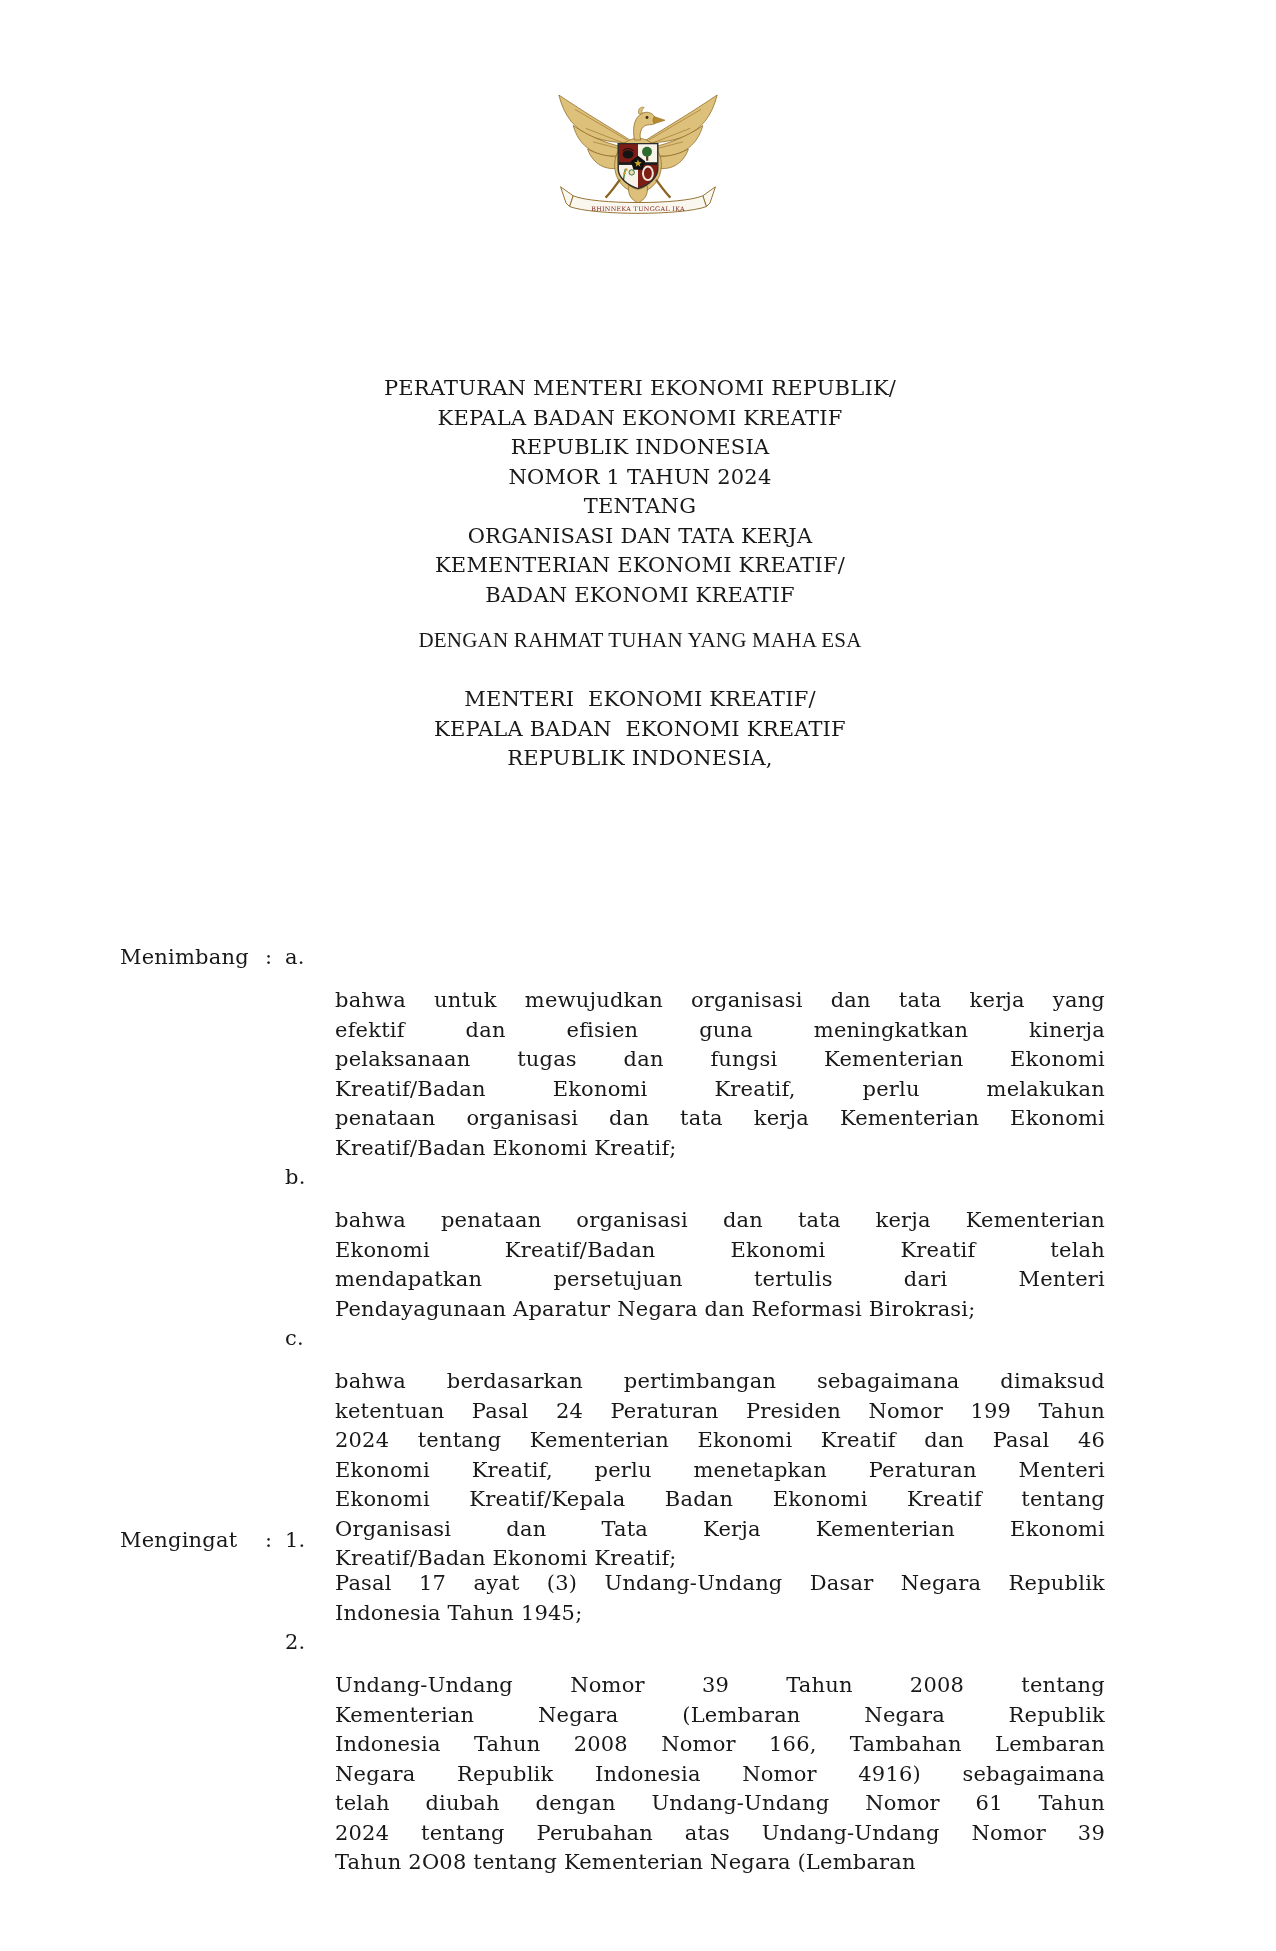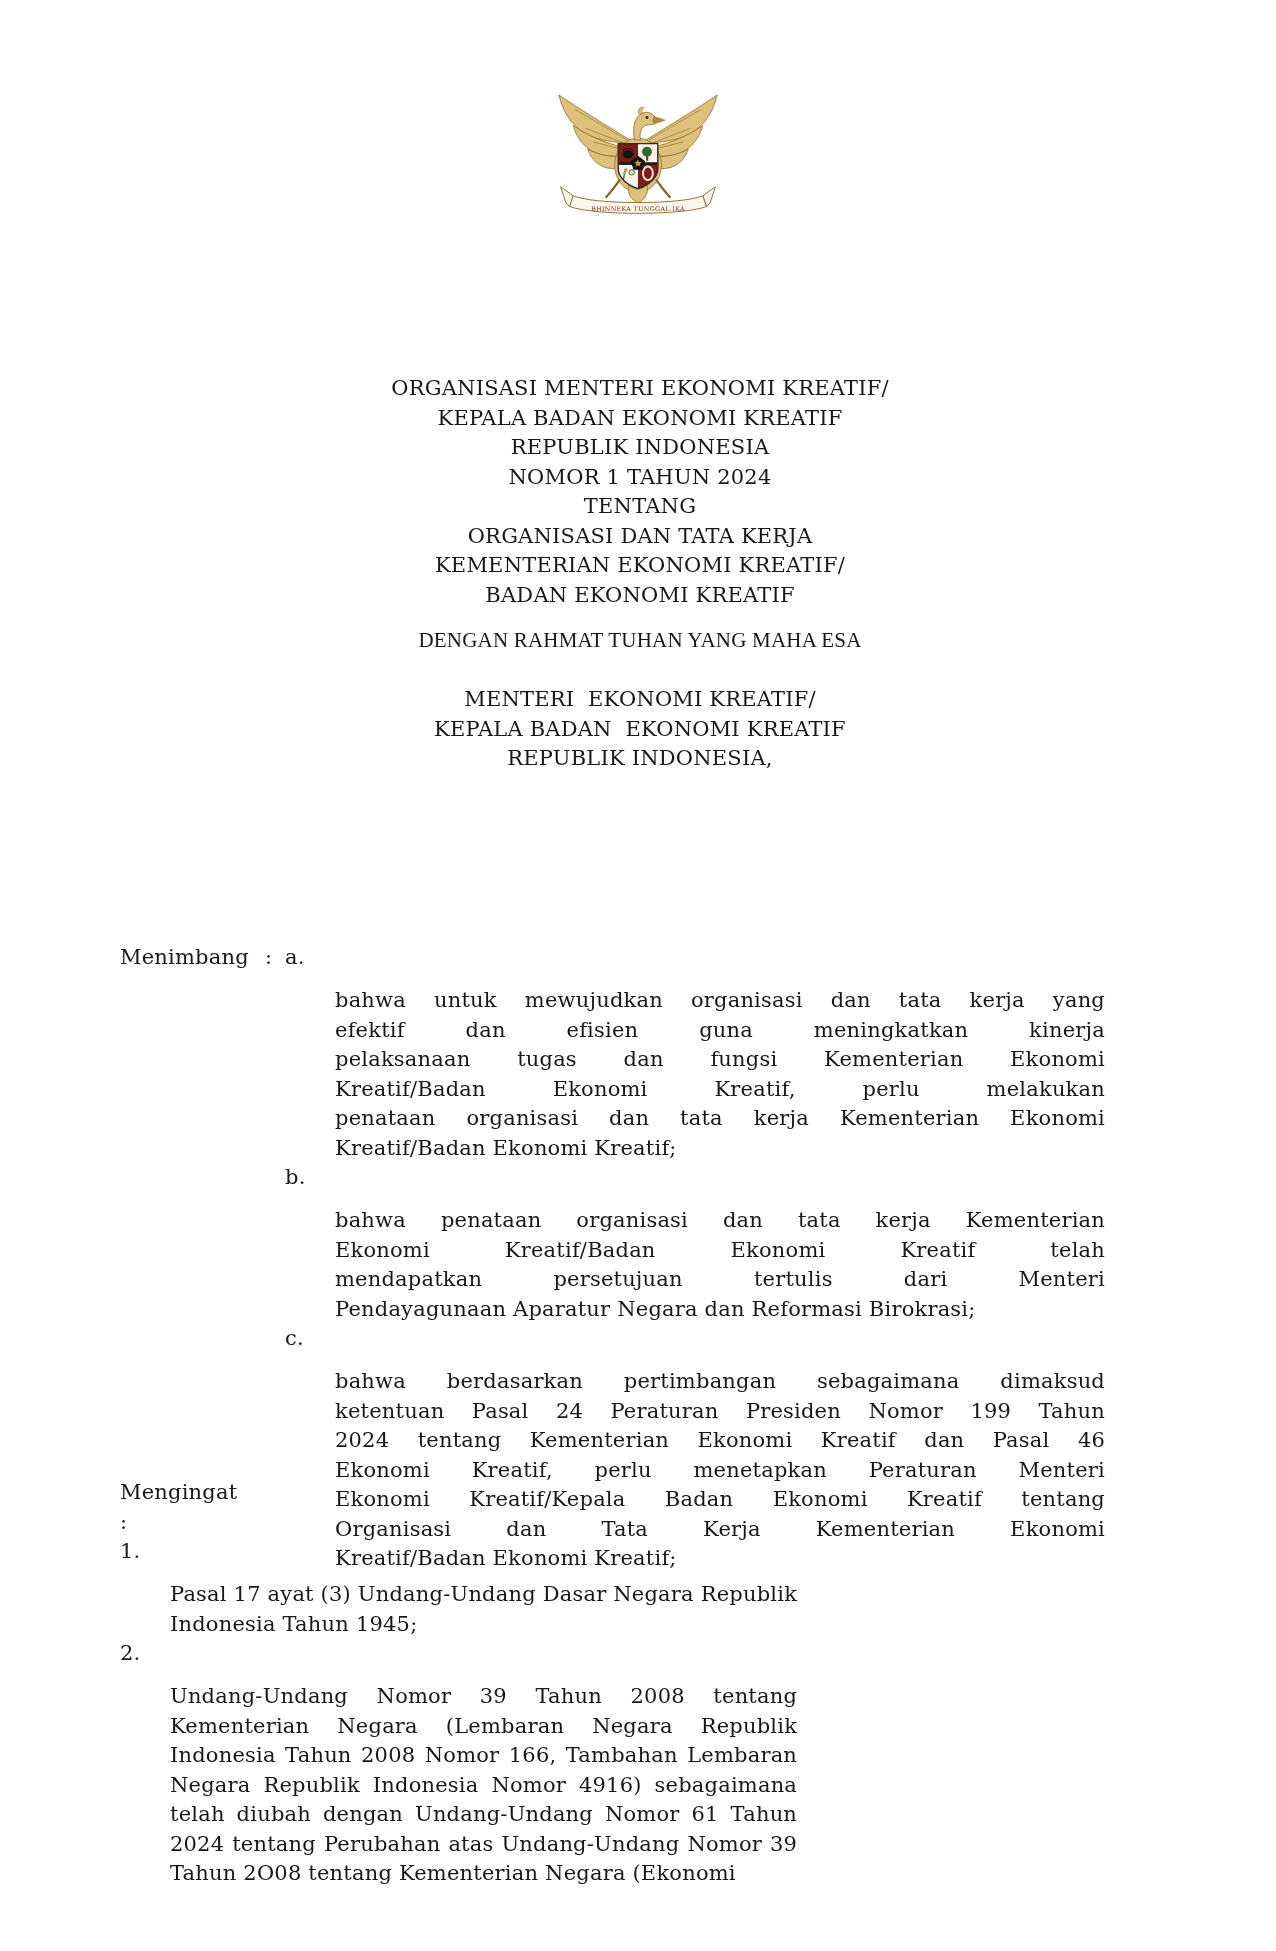--- a/index.html
+++ b/index.html
@@ -37,21 +37,21 @@
   .cline { text-align: center; white-space: pre; }
 
   .clause {
     position: absolute;
     left: 120px;
     width: 985px;
     display: flex;
     align-items: flex-start;
   }
   .clause-menimbang { top: 943px; }
-  .clause-mengingat { top: 1478px; flex-direction: column; }
+  .clause-mengingat { top: 1526px; }
 
   .clause-label { width: 145px; flex: none; }
   .clause-colon { width: 20px;  flex: none; }
   .clause-items { flex: 1; min-width: 0; }
 
   .item { display: flex; align-items: flex-start; }
   .item-marker { width: 50px; flex: none; }
   .item-text   { flex: 1; min-width: 0; margin-top: 43px; }
 
   .jline {
@@ -125,21 +125,21 @@
 
     <g>
       <path d="M28,122 L14,112 L20,130 L24,134 Z" fill="#faf7ef" stroke="#8a6420" stroke-width="1"></path>
       <path d="M172,122 L186,112 L180,130 L176,134 Z" fill="#faf7ef" stroke="#8a6420" stroke-width="1"></path>
       <path d="M28,122 C52,132 148,132 172,122 L176,134 C148,144 52,144 24,134 Z" fill="#faf7ef" stroke="#8a6420" stroke-width="1"></path>
       <text x="100" y="138.5" text-anchor="middle" font-size="7" letter-spacing="0.4" fill="#7e1d15">BHINNEKA TUNGGAL IKA</text>
     </g>
   </svg>
 
   <div class="center-block title-block">
-      <div class="cline">ORGANISASI MENTERI EKONOMI KREATIF/</div>
+      <div class="cline">PERATURAN MENTERI EKONOMI REPUBLIK/</div>
       <div class="cline">KEPALA BADAN EKONOMI KREATIF</div>
       <div class="cline">REPUBLIK INDONESIA</div>
       <div class="cline">NOMOR 1 TAHUN 2024</div>
       <div class="cline">TENTANG</div>
       <div class="cline">ORGANISASI DAN TATA KERJA</div>
       <div class="cline">KEMENTERIAN EKONOMI KREATIF/</div>
       <div class="cline line-last">BADAN EKONOMI KREATIF</div>
     </div>
 
   <div class="center-block invocation">DENGAN RAHMAT TUHAN YANG MAHA ESA</div>
@@ -202,19 +202,19 @@
       </div>
       <div class="item">
         <div class="item-marker">2.</div>
         <div class="item-text">
             <div class="jline">Undang-Undang Nomor 39 Tahun 2008 tentang</div>
             <div class="jline">Kementerian Negara (Lembaran Negara Republik</div>
             <div class="jline">Indonesia Tahun 2008 Nomor 166, Tambahan Lembaran</div>
             <div class="jline">Negara Republik Indonesia Nomor 4916) sebagaimana</div>
             <div class="jline">telah diubah dengan Undang-Undang Nomor 61 Tahun</div>
             <div class="jline">2024 tentang Perubahan atas Undang-Undang Nomor 39</div>
-            <div class="jline line-last">Tahun 2O08 tentang Kementerian Negara (Ekonomi</div>
+            <div class="jline line-last">Tahun 2O08 tentang Kementerian Negara (Lembaran</div>
           </div>
       </div>
     </div>
   </div>
 
 </div>
 
 </body></html>

